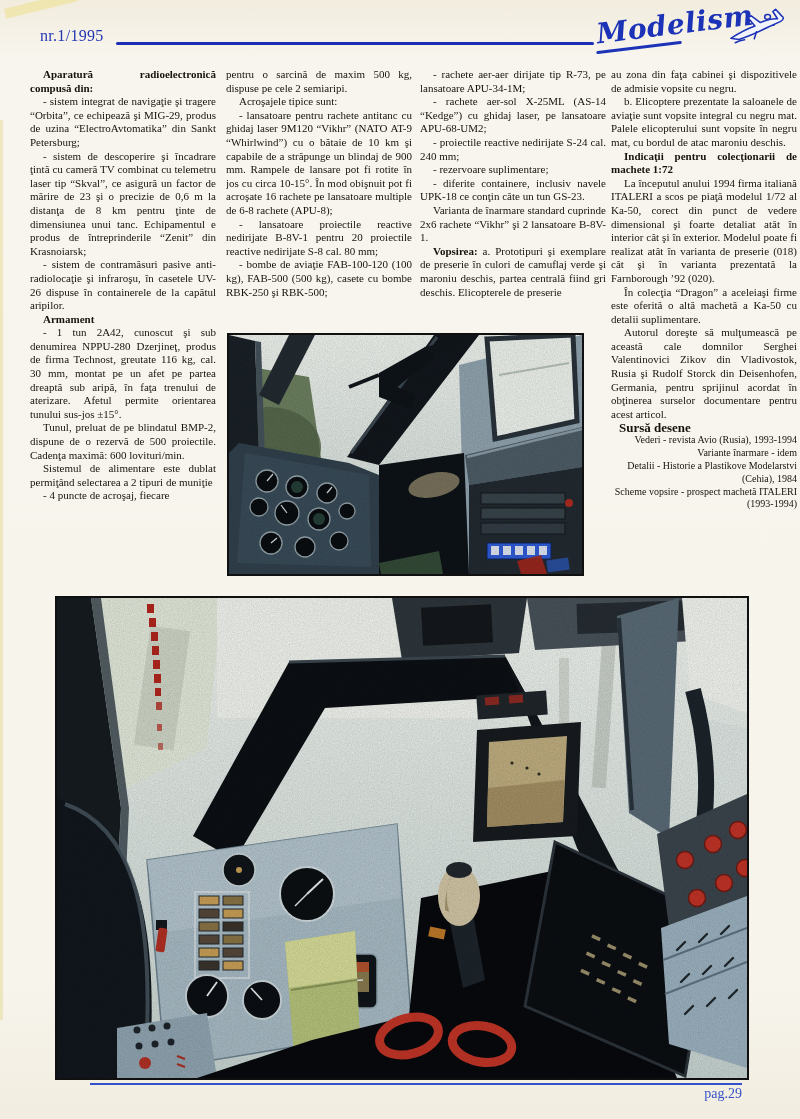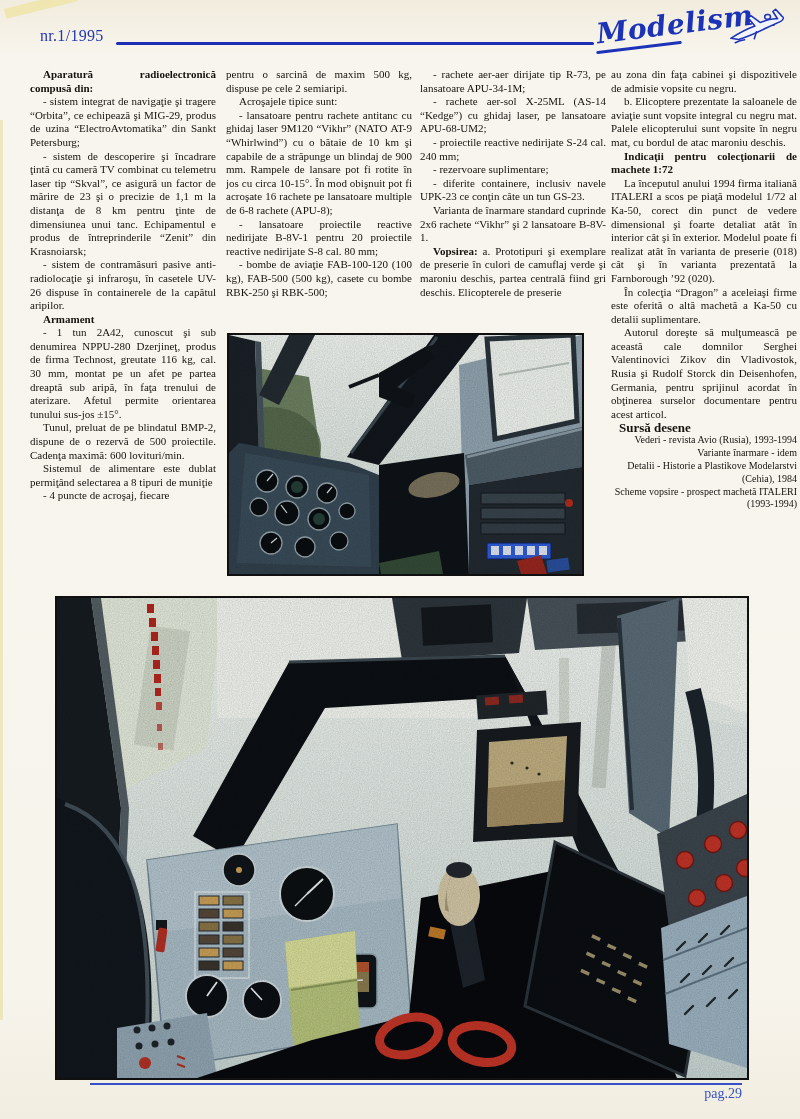--- a/index.html
+++ b/index.html
@@ -64,43 +64,43 @@
         <ellipse cx="46" cy="13" rx="3" ry="2.4"></ellipse>
         <path d="M10 36 q5 -2 10 -2"></path>
         <path d="M33 27 l-3 7"></path>
       </g>
     </svg>
   </div>
 
   <div class="col" id="col1">
     <p class="h">Aparatură radioelectronică compusă din:</p>
     <p>- sistem integrat de navigaţie şi tragere “Orbita”, ce echipează şi MIG-29, produs de uzina “ElectroAvtomatika” din Sankt Petersburg;</p>
-    <p>- sistem de descoperire şi încadrare ţintă cu cameră TV combinat cu telemetru laser tip “Skval”, ce asigură un factor de mărire de 23 şi o precizie de 1,1 m la distanţa de 8 km pentru ţinte de dimensiunea unui tanc. Echipamentul e produs de întreprinderile “Zenit” din Krasnoiarsk;</p>
+    <p>- sistem de descoperire şi încadrare ţintă cu cameră TV combinat cu telemetru laser tip “Skval”, ce asigură un factor de mărire de 23 şi o precizie de 0,6 m la distanţa de 8 km pentru ţinte de dimensiunea unui tanc. Echipamentul e produs de întreprinderile “Zenit” din Krasnoiarsk;</p>
     <p>- sistem de contramăsuri pasive anti-radiolocaţie şi infraroşu, în casetele UV-26 dispuse în containerele de la capătul aripilor.</p>
     <p class="h">Armament</p>
     <p>- 1 tun 2A42, cunoscut şi sub denumirea NPPU-280 Dzerjineţ, produs de firma Technost, greutate 116 kg, cal. 30 mm, montat pe un afet pe partea dreaptă sub aripă, în faţa trenului de aterizare. Afetul permite orientarea tunului sus-jos ±15°.</p>
     <p>Tunul, preluat de pe blindatul BMP-2, dispune de o rezervă de 500 proiectile. Cadenţa maximă: 600 lovituri/min.</p>
-    <p>Sistemul de alimentare este dublat permiţând selectarea a 8 tipuri de muniţie</p>
+    <p>Sistemul de alimentare este dublat permiţând selectarea a 2 tipuri de muniţie</p>
     <p>- 4 puncte de acroşaj, fiecare</p>
   </div>
 
   <div class="col" id="col2">
     <p class="cont">pentru o sarcină de maxim 500 kg, dispuse pe cele 2 semiaripi.</p>
     <p>Acroşajele tipice sunt:</p>
     <p>- lansatoare pentru rachete antitanc cu ghidaj laser 9M120 “Vikhr” (NATO AT-9 “Whirlwind”) cu o bătaie de 10 km şi capabile de a străpunge un blindaj de 900 mm. Rampele de lansare pot fi rotite în jos cu circa 10-15°. În mod obişnuit pot fi acroşate 16 rachete pe lansatoare multiple de 6-8 rachete (APU-8);</p>
     <p>- lansatoare proiectile reactive nedirijate B-8V-1 pentru 20 proiectile reactive nedirijate S-8 cal. 80 mm;</p>
     <p>- bombe de aviaţie FAB-100-120 (100 kg), FAB-500 (500 kg), casete cu bombe RBK-250 şi RBK-500;</p>
   </div>
 
   <div class="col" id="col3">
     <p>- rachete aer-aer dirijate tip R-73, pe lansatoare APU-34-1M;</p>
     <p>- rachete aer-sol X-25ML (AS-14 “Kedge”) cu ghidaj laser, pe lansatoare APU-68-UM2;</p>
     <p>- proiectile reactive nedirijate S-24 cal. 240 mm;</p>
     <p>- rezervoare suplimentare;</p>
-    <p>- diferite containere, inclusiv navele UPK-23 ce conţin câte un tun GS-23.</p>
+    <p>- diferite containere, inclusiv navele UPK-18 ce conţin câte un tun GS-23.</p>
     <p>Varianta de înarmare standard cuprinde 2x6 rachete “Vikhr” şi 2 lansatoare B-8V-1.</p>
     <p><b class="h">Vopsirea:</b><span> a. Prototipuri şi exemplare de preserie în culori de camuflaj verde şi maroniu deschis, partea centrală fiind gri deschis. Elicopterele de preserie</span></p>
   </div>
 
   <div class="col" id="col4">
     <p class="cont">au zona din faţa cabinei şi dispozitivele de admisie vopsite cu negru.</p>
     <p>b. Elicoptere prezentate la saloanele de aviaţie sunt vopsite integral cu negru mat. Palele elicopterului sunt vopsite în negru mat, cu bordul de atac maroniu deschis.</p>
     <p class="h">Indicaţii pentru colecţionarii de machete 1:72</p>
     <p>La începutul anului 1994 firma italiană ITALERI a scos pe piaţă modelul 1/72 al Ka-50, corect din punct de vedere dimensional şi foarte detaliat atât în interior cât şi în exterior. Modelul poate fi realizat atât în varianta de preserie (018) cât şi în varianta prezentată la Farnborough ’92 (020).</p>
     <p>În colecţia “Dragon” a aceleiaşi firme este oferită o altă machetă a Ka-50 cu detalii suplimentare.</p>

